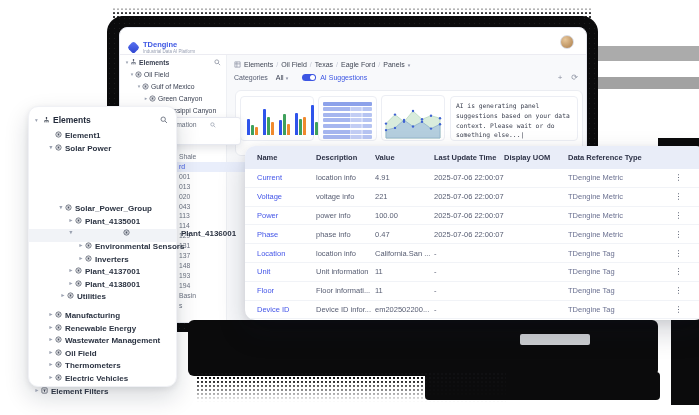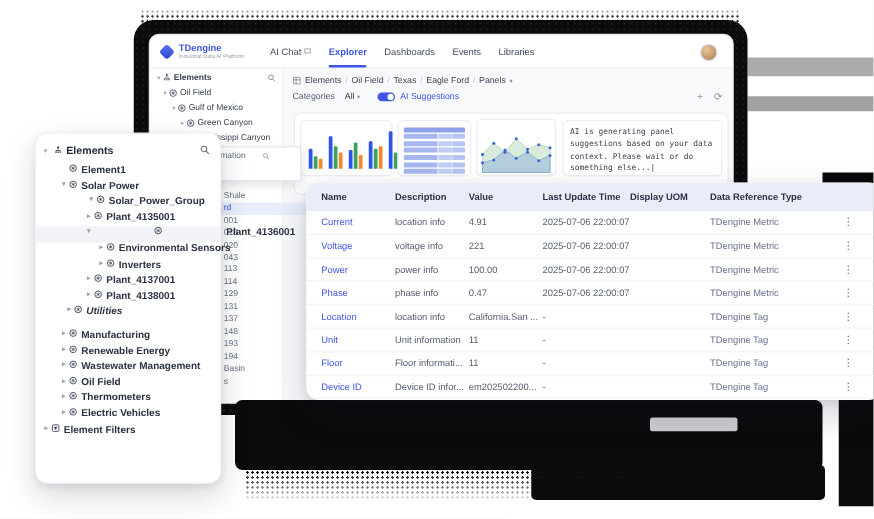--- a/index.html
+++ b/index.html
@@ -24,21 +24,21 @@
   .blob{position:absolute;left:188px;top:320px;width:470px;height:56px;background:#0b0b0c;border-radius:6px;z-index:4;}
   .blob2{position:absolute;left:425px;top:372px;width:235px;height:28px;background:#0b0b0c;border-radius:4px;z-index:4;}
   .dots-bottom{position:absolute;left:196px;top:372px;width:310px;height:30px;z-index:4;
             -webkit-mask-image:linear-gradient(180deg,#000 20%,transparent);
             mask-image:linear-gradient(180deg,#000 20%,transparent);}
   .gray-strip{position:absolute;left:520px;top:334px;width:70px;height:11px;background:#cdcfd2;border-radius:2px;z-index:6;}
 
   
   .app{position:absolute;left:119px;top:27px;width:468px;height:296px;background:#fff;border-radius:8px;
        z-index:3;overflow:hidden;border:1px solid #e7e9f0;box-sizing:border-box;}
-  .topbar{position:relative;height:26px;border-bottom:1px solid #ececf2;display:flex;align-items:center;}
+  .topbar{position:relative;height:26px;border-bottom:1px solid #ececf2;display:flex;align-items:flex-end;}
   .logo{display:flex;align-items:center;gap:4px;margin-left:8px;}
   .logo-mark{width:11px;height:11px;border-radius:3px;background:linear-gradient(135deg,#5b74f2,#2c43cf);transform:rotate(45deg) scale(.82);}
   .logo-texts{display:flex;flex-direction:column;line-height:1;}
   .logo-name{font-size:7.5px;font-weight:bold;color:#3d56e3;}
   .logo-tag{font-size:4.5px;color:#99a0b4;margin-top:1px;}
   .tabs{position:absolute;left:96px;top:0;height:26px;display:flex;align-items:center;gap:14px;}
   .tab{font-size:7.5px;color:#454b60;position:relative;cursor:pointer;white-space:nowrap;display:flex;align-items:center;gap:2px;}
   .tab.active{color:#3d56e3;font-weight:bold;}
   .tab.active::after{content:"";position:absolute;left:0;right:0;bottom:-8px;height:2px;background:#3d56e3;border-radius:1px;}
   .avatar{position:absolute;right:12px;top:7px;width:12px;height:12px;border-radius:50%;
@@ -122,29 +122,20 @@
 
   <div class="app">
     <div class="topbar">
       <div class="logo">
         <div class="logo-mark"></div>
         <div class="logo-texts">
           <span class="logo-name">TDengine</span>
           <span class="logo-tag">Industrial Data AI Platform</span>
         </div>
       </div>
-      <div class="tabs" id="topnav">
-          <span class="tab">AI Chat<svg width="6" height="6" viewBox="0 0 8 8">
-              <path d="M1 1.5h6v4H4L2.5 7V5.5H1z" stroke="#7b8296" stroke-width=".7" fill="none"></path>
-            </svg></span>
-          <span class="tab active">Explorer</span>
-          <span class="tab">Dashboards</span>
-          <span class="tab">Events</span>
-          <span class="tab">Libraries</span>
-        </div>
       <div class="avatar"></div>
     </div>
     <div class="app-body">
       <div class="side">
         <div class="srow" style="padding-left:4px;">
           <span class="car">▾</span>
           <svg class="eicon" viewBox="0 0 8 8">
               <path d="M4 1v2M2 5v-1h4v1M1.2 5.5h1.6M5.2 5.5h1.6M3.2 5.5h1.6" stroke="#4a5164" stroke-width=".8" fill="none"></path>
               <circle cx="4" cy="1" r=".9" fill="#4a5164"></circle>
             </svg>
@@ -350,21 +341,21 @@
           <span>Element1</span>
         </div>
         <div class="trow" style="padding-left: 18px;">
           <span class="car">▾</span>
           <svg viewBox="0 0 8 8" class="eicon">
             <circle cx="4" cy="4" r="3" stroke="#3a4152" stroke-width=".8" fill="none"></circle>
             <path d="M4 2.2v3.6M2.4 3.1l3.2 1.8M5.6 3.1L2.4 4.9" stroke="#3a4152" stroke-width=".6"></path>
           </svg>
           <span>Solar Power</span>
         </div>
-        <div class="trow" style="padding-left: 40px;">
+        <div class="trow" style="padding-left: 28px; margin-top: 48px;">
           <span class="car">▾</span>
           <svg viewBox="0 0 8 8" class="eicon">
             <circle cx="4" cy="4" r="3" stroke="#3a4152" stroke-width=".8" fill="none"></circle>
             <path d="M4 2.2v3.6M2.4 3.1l3.2 1.8M5.6 3.1L2.4 4.9" stroke="#3a4152" stroke-width=".6"></path>
           </svg>
           <span>Solar_Power_Group</span>
         </div>
         <div class="trow" style="padding-left: 38px;">
           <span class="car">▸</span>
           <svg viewBox="0 0 8 8" class="eicon">
@@ -406,21 +397,21 @@
           <span>Plant_4137001</span>
         </div>
         <div class="trow" style="padding-left: 38px;">
           <span class="car">▸</span>
           <svg viewBox="0 0 8 8" class="eicon">
             <circle cx="4" cy="4" r="3" stroke="#3a4152" stroke-width=".8" fill="none"></circle>
             <path d="M4 2.2v3.6M2.4 3.1l3.2 1.8M5.6 3.1L2.4 4.9" stroke="#3a4152" stroke-width=".6"></path>
           </svg>
           <span>Plant_4138001</span>
         </div>
-        <div class="trow" style="padding-left: 22px; font-style: italic;">
+        <div class="trow" style="padding-left: 30px;">
           <span class="car">▸</span>
           <svg viewBox="0 0 8 8" class="eicon">
             <circle cx="4" cy="4" r="3" stroke="#3a4152" stroke-width=".8" fill="none"></circle>
             <path d="M4 2.2v3.6M2.4 3.1l3.2 1.8M5.6 3.1L2.4 4.9" stroke="#3a4152" stroke-width=".6"></path>
           </svg>
           <span>Utilities</span>
         </div>
         <div class="trow" style="padding-left: 18px; margin-top: 6px;">
           <span class="car">▸</span>
           <svg viewBox="0 0 8 8" class="eicon">

